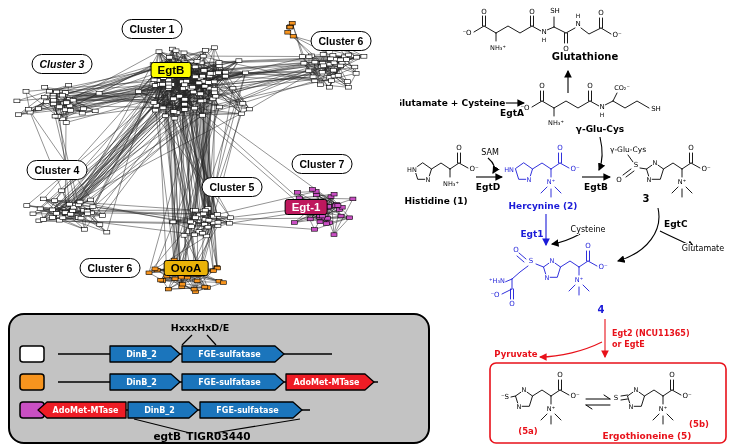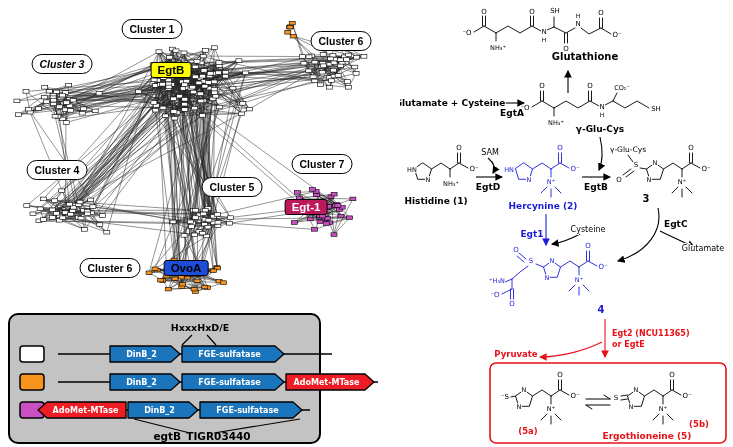--- a/index.html
+++ b/index.html
@@ -4,22 +4,22 @@
 <style>
   *{margin:0;padding:0;box-sizing:border-box}
   :root{--blue:#1b1bd8;--red:#e8111a}
   html,body{width:733px;height:447px;background:#fff;font-family:"Liberation Sans",sans-serif;overflow:hidden}
   #figure{position:relative;width:733px;height:447px;background:#fff}
   #network-svg{position:absolute;left:0;top:0;z-index:1}
   .cluster-label{position:absolute;transform:translate(-50%,-50%);background:#fff;border:1.7px solid #000;
     border-radius:10px;padding:3px 7px;font-size:10.5px;font-weight:bold;white-space:nowrap;z-index:3}
   .net-tag{position:absolute;transform:translate(-50%,-50%);border:1.7px solid #000;border-radius:3px;
     padding:1px 6px;font-size:11.5px;font-weight:bold;white-space:nowrap;z-index:3}
-  #legend-panel{position:absolute;left:8px;top:313px;width:313px;height:131px;border:2px solid #000;
-    border-radius:10px;background:#c3c3c3;z-index:2}
+  #legend-panel{position:absolute;left:8px;top:313px;width:422px;height:131px;border:2px solid #000;
+    border-radius:16px;background:#c3c3c3;z-index:2}
   #legend-svg{position:absolute;left:0;top:0}
   #scheme-svg{position:absolute;left:400px;top:0;z-index:1}
   text{font-family:"DejaVu Sans","Liberation Sans",sans-serif}
   .atom{paint-order:stroke;stroke:#fff;stroke-width:2px}
   .bond{fill:none;stroke:#000;stroke-width:.9;stroke-linecap:round;stroke-linejoin:round}
   .bond.blue{stroke:var(--blue)}
   .arrow{fill:none;stroke:#000;stroke-width:1.1}
   .arrow.blue{stroke:var(--blue)}
   .arrow.red{stroke:var(--red)}
   .eq{stroke:#000;stroke-width:1;fill:none;stroke-linecap:round}
@@ -1598,14 +1598,14 @@
 
 <div class="cluster-label" style="left: 152px; top: 29px;">Cluster 1</div>
     <div class="cluster-label" style="left: 341px; top: 41px;">Cluster 6</div>
     <div class="cluster-label" style="left: 62px; top: 64px; font-style: italic;">Cluster 3</div>
     <div class="cluster-label" style="left: 57px; top: 170px;">Cluster 4</div>
     <div class="cluster-label" style="left: 232px; top: 187px;">Cluster 5</div>
     <div class="cluster-label" style="left: 322px; top: 164px;">Cluster 7</div>
     <div class="cluster-label" style="left: 110px; top: 268px;">Cluster 6</div>
     <div class="net-tag" style="left: 171px; top: 70px; background: rgb(255, 255, 0); color: rgb(0, 0, 0);">EgtB</div>
     <div class="net-tag" style="left: 306px; top: 207px; background: #be185d; color: rgb(255, 255, 255);">Egt-1</div>
-    <div class="net-tag" style="left: 186px; top: 268px; background: #1d4ed8; color: rgb(0, 0, 0);">OvoA</div>
+    <div class="net-tag" style="left: 186px; top: 268px; background: #eab308; color: rgb(0, 0, 0);">OvoA</div>
   </div>
 
 </body></html>

